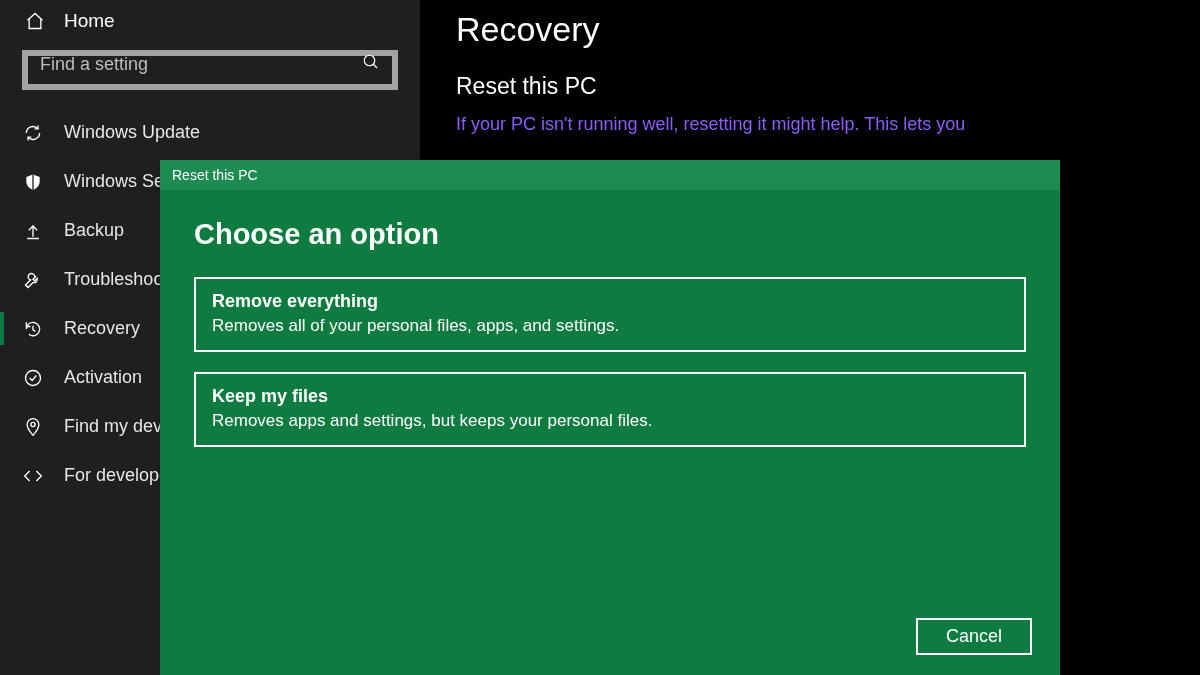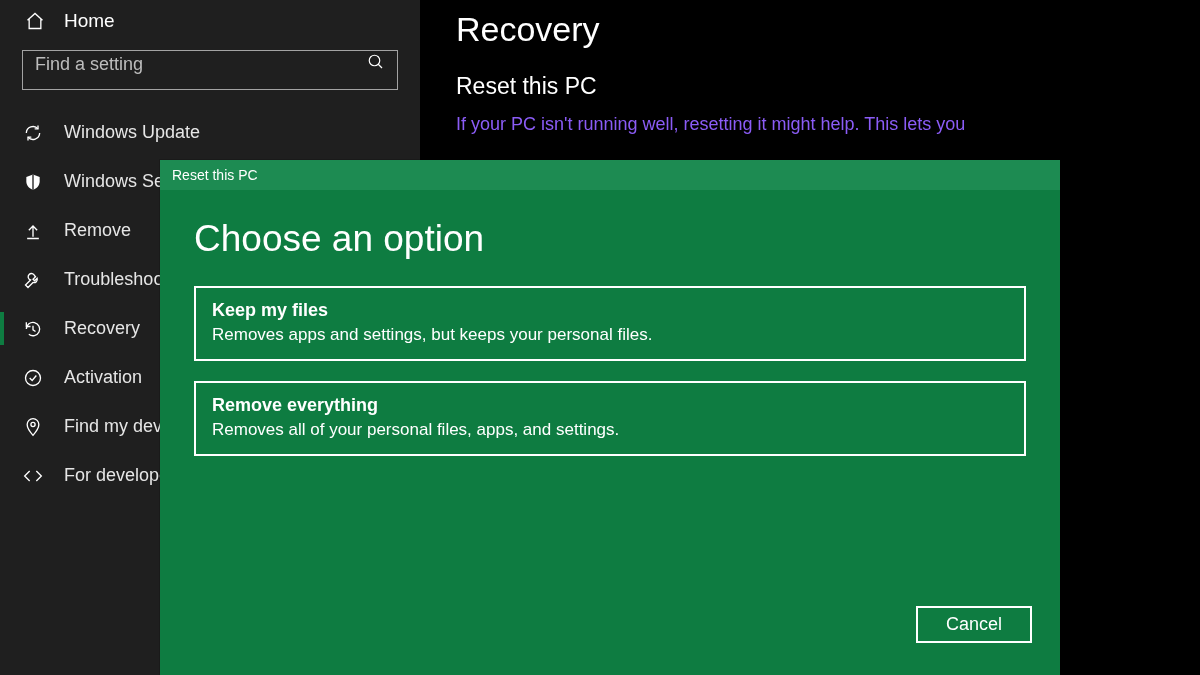--- a/index.html
+++ b/index.html
@@ -3,44 +3,44 @@
 <meta charset="utf-8">
 <style>
   * { box-sizing: border-box; margin: 0; padding: 0; }
   html, body { width: 1200px; height: 675px; overflow: hidden; font-family: "Segoe UI", Arial, sans-serif; background: #000; color: #fff; }
   .app { position: relative; width: 1193px; height: 675px; }
 
   
   .sidebar { position: absolute; left: 0; top: 0; width: 420px; height: 675px; background: #1f1f1f; }
   .home-row { display: flex; align-items: center; gap: 18px; padding: 10px 24px 14px 24px; font-size: 19px; }
   .home-row .icon { width: 22px; display:flex; justify-content:center; }
-  .search-wrap { margin: 4px 22px 18px 22px; border: 1px solid #a3a3a3; height: 40px; display: flex; align-items: center; padding: 0 12px 12px 12px; justify-content: space-between; }
+  .search-wrap { margin: 4px 22px 18px 22px; border: 6px solid #a3a3a3; height: 40px; display: flex; align-items: center; padding: 0 12px 12px 12px; justify-content: space-between; }
   .search-wrap input { background: transparent; border: none; outline: none; color: #cfcfcf; font-size: 18px; width: 88%; }
   .search-wrap input::placeholder { color: #bdbdbd; }
   .section-title { font-size: 19px; font-weight: 600; padding: 4px 22px 14px 22px; }
   .nav-item { display: flex; align-items: center; gap: 20px; padding: 14px 22px; font-size: 18px; color: #e6e6e6; }
   .nav-item .icon { width: 22px; display:flex; justify-content:center; align-items:center; }
   .nav-item.active { position: relative; }
   .nav-item.active::before { content:""; position:absolute; left:0; top:8px; bottom:8px; width:4px; background:#0e7c41; }
 
   
   .main { position: absolute; left: 420px; top: 0; right: 0; height: 675px; background: #000; padding: 10px 36px; }
   .main-title { font-size: 34px; font-weight: 400; color: #fff; margin-bottom: 24px; }
   .main-sub { font-size: 23px; font-weight: 400; color: #fff; margin-bottom: 14px; }
   .main-body { font-size: 18px; color: #8b5cf6; max-width: 620px; }
 
   
   .dialog { position: absolute; left: 160px; top: 160px; width: 900px; height: 515px; background: #0e7c41; color: #fff; box-shadow: 0 0 0 1px rgba(0,0,0,.15); }
   .dialog-titlebar { position: relative; background: #1d8b52; height: 30px; display: flex; align-items: center; padding-left: 12px; font-size: 14px; }
   .dialog-body { padding: 28px 34px; }
-  .dialog-heading { font-size: 37px; font-weight: 400; margin-bottom: 26px; }
+  .dialog-heading { font-size: 29px; font-weight: 700; margin-bottom: 26px; }
   .option { border: 2px solid #fff; padding: 12px 16px 14px 16px; margin-bottom: 20px; cursor: pointer; }
   .option-title { font-size: 18px; font-weight: 600; margin-bottom: 4px; }
   .option-desc { font-size: 17px; font-weight: 400; }
-  .dialog-footer { position: absolute; right: 28px; bottom: 32px; }
+  .dialog-footer { position: absolute; right: 28px; bottom: 20px; }
   .btn-cancel { border: 2px solid #fff; background: transparent; color: #fff; font-size: 18px; padding: 6px 28px; cursor: pointer; font-family: inherit; }
 
   svg { stroke: #fff; fill: none; stroke-width: 1.6; }
 </style>
 </head>
 <body>
 
 <div class="app">
 
   <div class="sidebar">
@@ -83,21 +83,21 @@
       </span>
       <span>Windows Security</span>
     </div>
 
     <div class="nav-item">
       <span class="icon">
         <svg width="20" height="20" viewBox="0 0 24 24">
             <path d="M12 19V6M7 11l5-5 5 5M5 21h14"></path>
           </svg>
       </span>
-      <span>Remove</span>
+      <span>Backup</span>
     </div>
 
     <div class="nav-item">
       <span class="icon">
         <svg width="20" height="20" viewBox="0 0 24 24">
             <path d="M14 7a4 4 0 1 0-5 5l-6 6 3 3 6-6a4 4 0 0 0 5-5l-3 3-2-2 3-3z"></path>
           </svg>
       </span>
       <span>Troubleshoot</span>
     </div>
@@ -149,27 +149,27 @@
   </div>
 
   <div class="dialog">
     <div class="dialog-titlebar">
       <span>Reset this PC</span>
     </div>
     <div class="dialog-body">
       <div class="dialog-heading">Choose an option</div>
 
       <div class="option">
-        <div class="option-title">Keep my files</div>
-        <div class="option-desc">Removes apps and settings, but keeps your personal files.</div>
+        <div class="option-title">Remove everything</div>
+        <div class="option-desc">Removes all of your personal files, apps, and settings.</div>
       </div>
 
       <div class="option">
-        <div class="option-title">Remove everything</div>
-        <div class="option-desc">Removes all of your personal files, apps, and settings.</div>
+        <div class="option-title">Keep my files</div>
+        <div class="option-desc">Removes apps and settings, but keeps your personal files.</div>
       </div>
     </div>
     <div class="dialog-footer">
       <button class="btn-cancel">Cancel</button>
     </div>
   </div>
 
 </div>
 
 </body></html>

